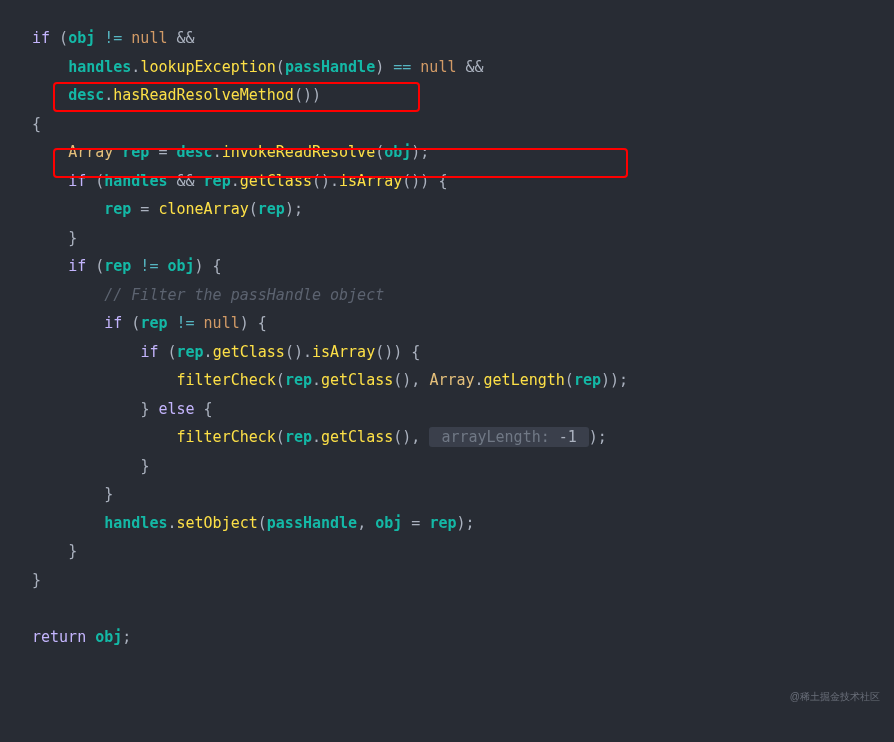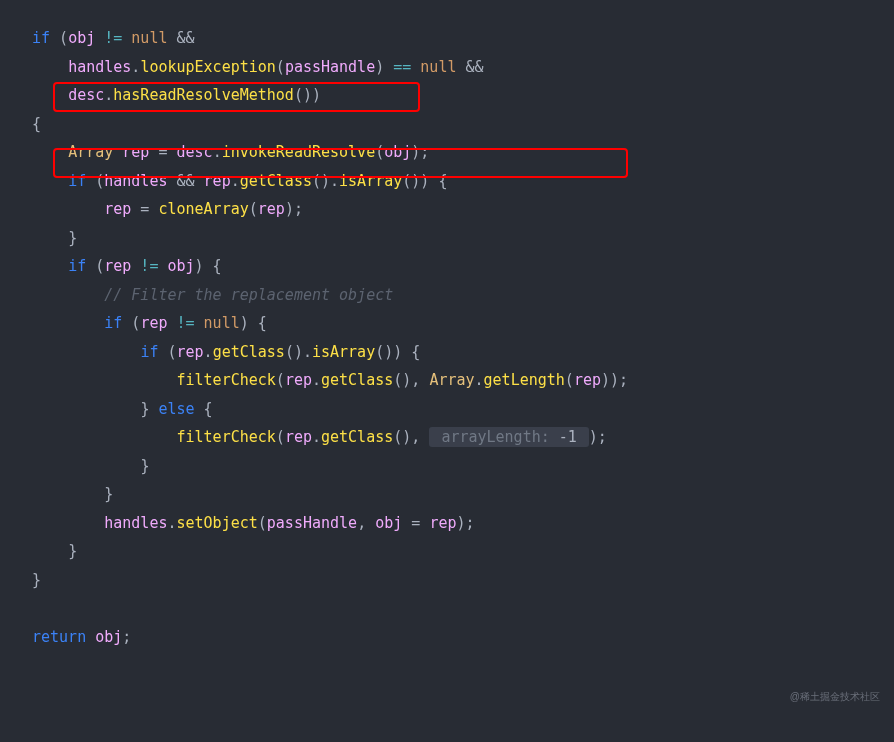--- a/index.html
+++ b/index.html
@@ -16,22 +16,22 @@
       padding: 24px 0 24px 32px;
       width: 894px;
       height: 742px;
       overflow: hidden;
       position: relative;
     }
     .line {
       white-space: pre;
       position: relative;
     }
-    .kw { color: #3b82f6; text-align: right; }
-    .var { color: #f0abfc; }
+    .kw { color: #c4b5fd; text-align: right; }
+    .var { color: #14b8a6; font-weight: bold; }
     .punc { color: #abb2bf; }
     .method { color: #fde047; }
     .null { color: #d19a66; }
     .op { color: #56b6c2; }
     .type { color: #e5c07b; }
     .comment { color: #5c6370; font-style: italic; }
     .hint-box {
       background: #3a3f4b;
       padding: 1px 12px;
       border-radius: 3px;
@@ -74,21 +74,21 @@
 <div>
 <div class="line"><span class="kw">if</span><span class="punc"> (</span><span class="var">obj</span><span class="op"> != </span><span class="null">null</span><span class="punc"> &amp;&amp;</span></div>
 <div class="line"><span>    </span><span class="var">handles</span><span class="punc">.</span><span class="method">lookupException</span><span class="punc">(</span><span class="var">passHandle</span><span class="punc">) </span><span class="op">==</span><span class="punc"> </span><span class="null">null</span><span class="punc"> &amp;&amp;</span></div>
 <div class="line"><span>    </span><span class="var">desc</span><span class="punc">.</span><span class="method">hasReadResolveMethod</span><span class="punc">())</span></div>
 <div class="line"><span class="punc">{</span></div>
 <div class="line"><span>    </span><span class="type">Array</span><span class="punc"> </span><span class="var">rep</span><span class="punc"> = </span><span class="var">desc</span><span class="punc">.</span><span class="method">invokeReadResolve</span><span class="punc">(</span><span class="var">obj</span><span class="punc">);</span></div>
 <div class="line"><span>    </span><span class="kw">if</span><span class="punc"> (</span><span class="var">handles</span><span class="punc"> &amp;&amp; </span><span class="var">rep</span><span class="punc">.</span><span class="method">getClass</span><span class="punc">().</span><span class="method">isArray</span><span class="punc">()) {</span></div>
 <div class="line"><span>        </span><span class="var">rep</span><span class="punc"> = </span><span class="method">cloneArray</span><span class="punc">(</span><span class="var">rep</span><span class="punc">);</span></div>
 <div class="line"><span>    </span><span class="punc">}</span></div>
 <div class="line"><span>    </span><span class="kw">if</span><span class="punc"> (</span><span class="var">rep</span><span class="op"> != </span><span class="var">obj</span><span class="punc">) {</span></div>
-<div class="line"><span>        </span><span class="comment">// Filter the replacement object</span></div>
+<div class="line"><span>        </span><span class="comment">// Filter the passHandle object</span></div>
 <div class="line"><span>        </span><span class="kw">if</span><span class="punc"> (</span><span class="var">rep</span><span class="op"> != </span><span class="null">null</span><span class="punc">) {</span></div>
 <div class="line"><span>            </span><span class="kw">if</span><span class="punc"> (</span><span class="var">rep</span><span class="punc">.</span><span class="method">getClass</span><span class="punc">().</span><span class="method">isArray</span><span class="punc">()) {</span></div>
 <div class="line"><span>                </span><span class="method">filterCheck</span><span class="punc">(</span><span class="var">rep</span><span class="punc">.</span><span class="method">getClass</span><span class="punc">(), </span><span class="type">Array</span><span class="punc">.</span><span class="method">getLength</span><span class="punc">(</span><span class="var">rep</span><span class="punc">));</span></div>
 <div class="line"><span>            </span><span class="punc">} </span><span class="kw">else</span><span class="punc"> {</span></div>
 <div class="line"><span>                </span><span class="method">filterCheck</span><span class="punc">(</span><span class="var">rep</span><span class="punc">.</span><span class="method">getClass</span><span class="punc">(), </span><span class="hint-box"><span>arrayLength:</span><span class="hint-val"> -1</span></span><span class="punc">);</span></div>
 <div class="line"><span>            </span><span class="punc">}</span></div>
 <div class="line"><span>        </span><span class="punc">}</span></div>
 <div class="line"><span>        </span><span class="var">handles</span><span class="punc">.</span><span class="method">setObject</span><span class="punc">(</span><span class="var">passHandle</span><span class="punc">, </span><span class="var">obj</span><span class="punc"> = </span><span class="var">rep</span><span class="punc">);</span></div>
 <div class="line"><span>    </span><span class="punc">}</span></div>
 <div class="line"><span class="punc">}</span></div>

